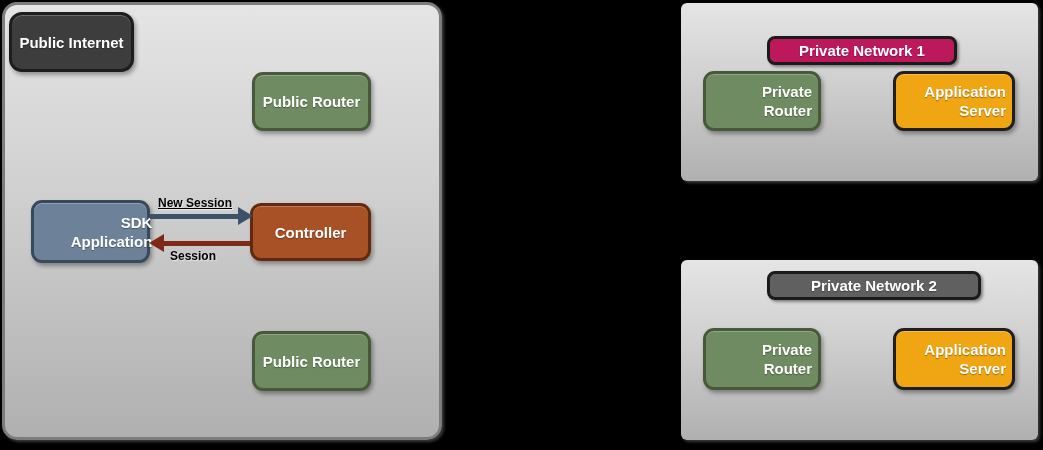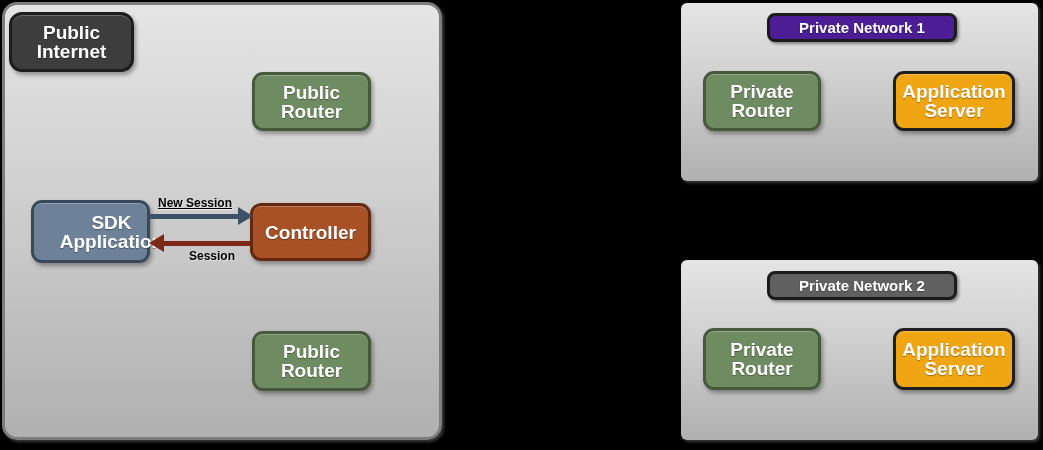--- a/index.html
+++ b/index.html
@@ -15,58 +15,58 @@
   }
   .panel.public{
     left:2px;top:2px;width:440px;height:438px;
     border:3px solid #7c7c7c;border-radius:15px;
   }
   .panel.private{width:357px;border-radius:6px;}
   .panel.private1{left:681px;top:3px;height:178px;}
   .panel.private2{left:681px;top:260px;height:180px;}
   .node{
     position:absolute;display:flex;align-items:center;justify-content:center;
-    text-align:center;color:#fff;font-weight:bold;font-size:19px;line-height:19px;
+    text-align:right;color:#fff;font-weight:bold;font-size:15px;line-height:19px;
     border-radius:11px;border:3px solid #000;
     box-shadow:2px 3px 4px rgba(0,0,0,0.35), inset 0 1px 0 rgba(255,255,255,0.25);
     text-shadow:0 1px 1px rgba(0,0,0,0.35);
     padding:2px 6px;
   }
   .zone-title{
     position:absolute;display:flex;align-items:center;justify-content:center;
     text-align:center;color:#fff;font-weight:bold;font-size:15px;
     border-radius:8px;border:3px solid #000;
     box-shadow:2px 2px 3px rgba(0,0,0,0.4);
     text-shadow:0 1px 1px rgba(0,0,0,0.35);
   }
   
   .n-public-internet{left:9px;top:12px;width:125px;height:60px;border-radius:13px;}
   .n-public-router-top{left:252px;top:72px;width:119px;height:59px;}
   .n-sdk-application{left:31px;top:200px;width:119px;height:63px;}
   .n-controller{left:250px;top:203px;width:121px;height:58px;}
   .n-public-router-bottom{left:252px;top:331px;width:119px;height:60px;}
   .t-private1{left:767px;top:13px;width:190px;height:29px;}
-  .t-private2{left:767px;top:271px;width:190px;height:29px;}
+  .t-private2{left:767px;top:271px;width:214px;height:29px;}
   .n-private-router-1{left:703px;top:71px;width:118px;height:60px;}
   .n-app-server-1{left:893px;top:71px;width:122px;height:60px;}
   .n-private-router-2{left:703px;top:328px;width:118px;height:62px;}
   .n-app-server-2{left:893px;top:328px;width:122px;height:62px;}
   
   .arrow-shaft{position:absolute;height:5px;}
   .ns-shaft{left:150px;top:214px;width:89px;}
   .s-shaft{left:164px;top:241px;width:86px;}
   .arrow-head{position:absolute;width:0;height:0;border-top:9px solid transparent;border-bottom:9px solid transparent;}
   .ns-head{left:238px;top:207px;border-left:15px solid #3d5269;}
   .s-head{left:149px;top:234px;border-right:15px solid #7e2817;}
   .arrow-label{
     position:absolute;font-size:12px;font-weight:bold;color:#000;
     text-align:center;text-shadow:1px 1px 1px rgba(255,255,255,0.55);
   }
   .ns-label{left:148px;top:196px;width:94px;}
-  .s-label{left:172px;top:249px;width:80px;}
+  .s-label{left:153px;top:249px;width:80px;}
 </style>
 </head>
 <body>
 
 <div id="canvas">
 
   <div class="panel public" style="border-color: rgb(124, 124, 124);"></div>
 
   <div class="node n-public-internet" style="background-color: rgb(61, 61, 61); border-color: rgb(29, 29, 29);">Public Internet</div>
 
@@ -81,21 +81,21 @@
   <div class="arrow-label ns-label" style="color: rgb(0, 0, 0); text-decoration: underline;">New Session</div>
   <div class="arrow-shaft ns-shaft" style="background-color: rgb(61, 82, 105);"></div>
   <div class="arrow-head ns-head" style="border-left-color: rgb(61, 82, 105);"></div>
 
   <div class="arrow-head s-head" style="border-right-color: rgb(126, 40, 23);"></div>
   <div class="arrow-shaft s-shaft" style="background-color: rgb(126, 40, 23);"></div>
   <div class="arrow-label s-label" style="color: rgb(0, 0, 0);">Session</div>
 
   <div class="panel private private1" style="border-color: rgb(45, 74, 99);"></div>
 
-  <div class="zone-title t-private1" style="background-color: #4c1d95; border-color: rgb(27, 27, 27);">Private Network 1</div>
+  <div class="zone-title t-private1" style="background-color: #be185d; border-color: rgb(27, 27, 27); margin-top: 23px;">Private Network 1</div>
 
   <div class="node n-private-router-1" style="background-color: rgb(111, 139, 97); border-color: rgb(70, 89, 59);">Private Router</div>
 
   <div class="node n-app-server-1" style="background-color: rgb(240, 165, 18); border-color: rgb(31, 31, 31);">Application Server</div>
 
   <div class="panel private private2" style="border-color: rgb(45, 74, 99);"></div>
 
   <div class="zone-title t-private2" style="background-color: rgb(96, 96, 96); border-color: rgb(27, 27, 27);">Private Network 2</div>
 
   <div class="node n-private-router-2" style="background-color: rgb(111, 139, 97); border-color: rgb(70, 89, 59);">Private Router</div>

